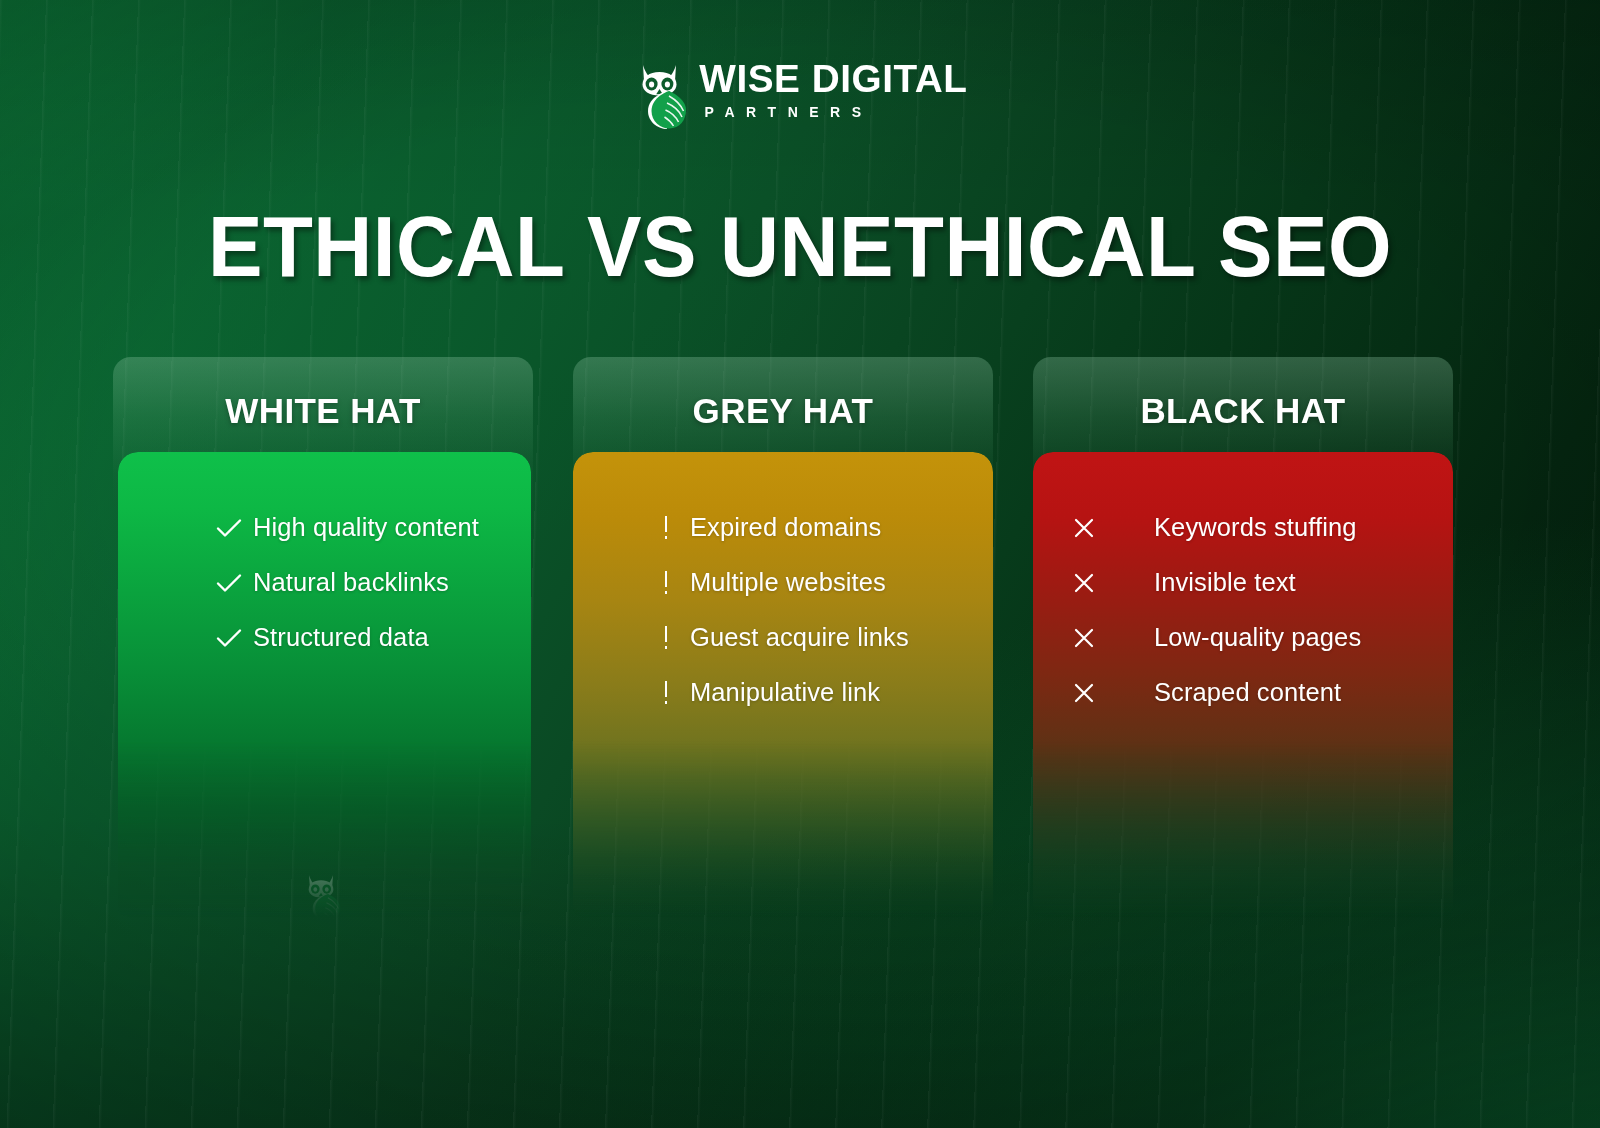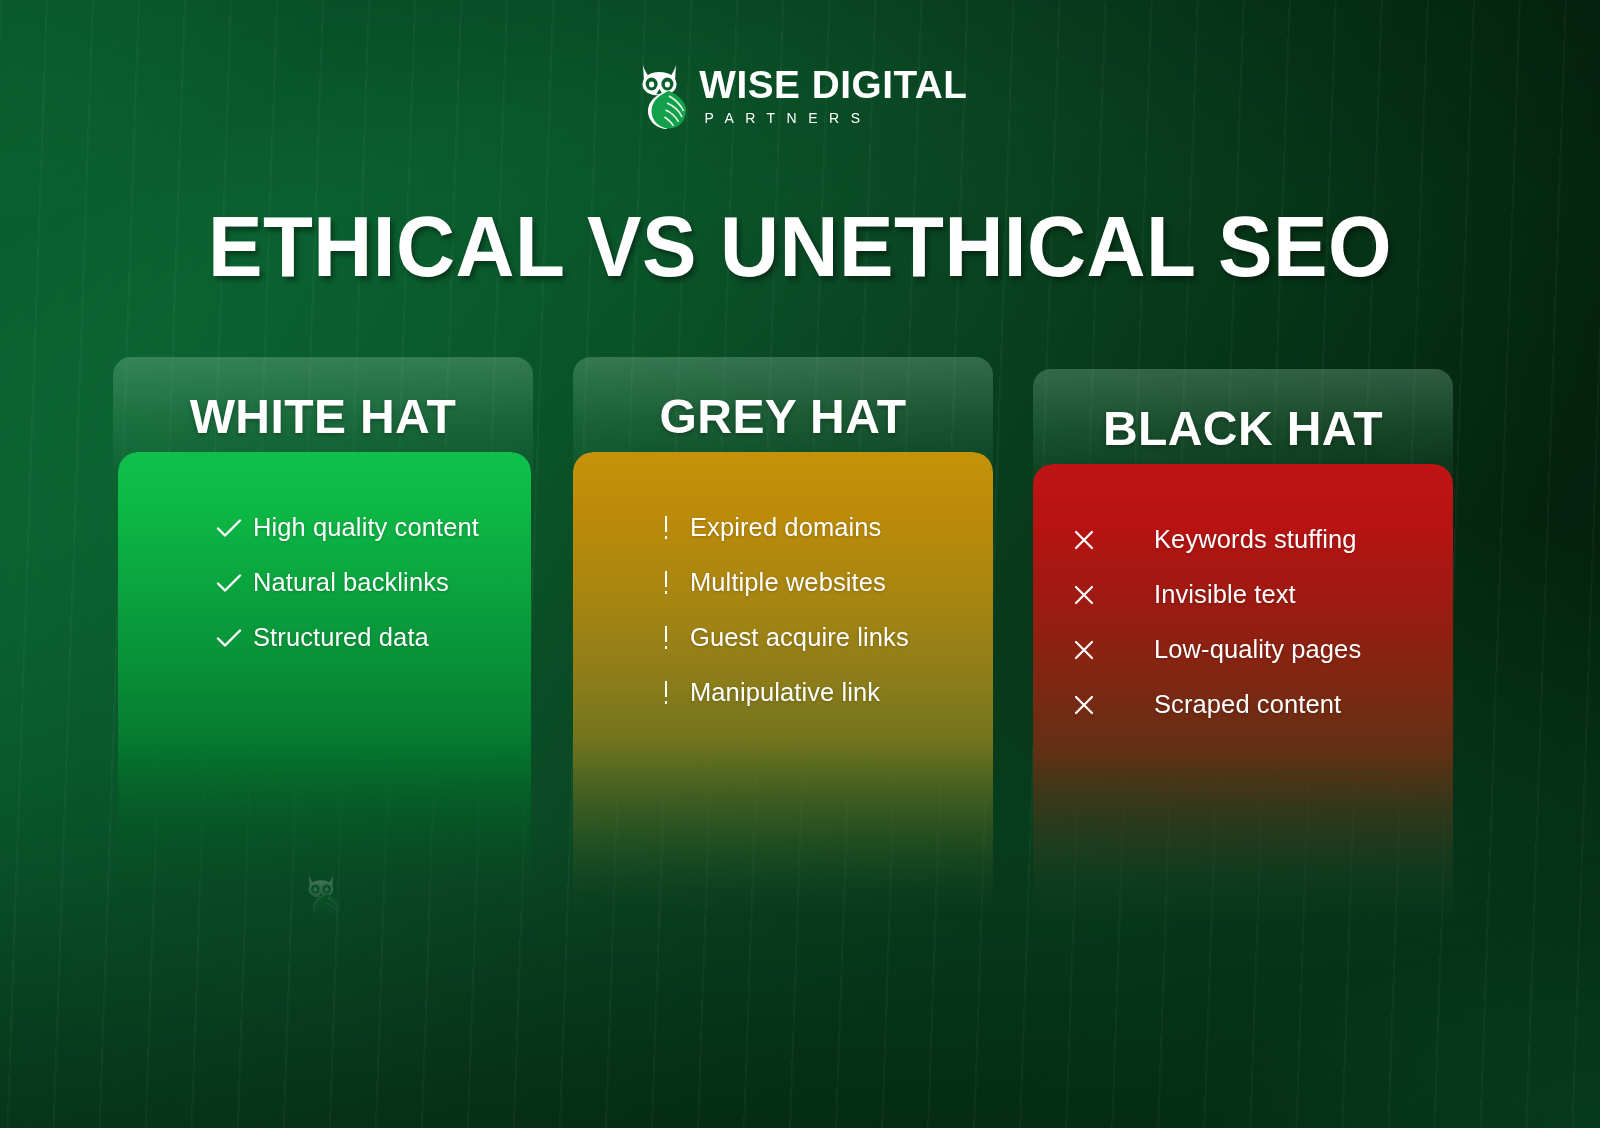--- a/index.html
+++ b/index.html
@@ -26,32 +26,32 @@
       linear-gradient(180deg, rgba(0,0,0,0.10) 0%, rgba(0,0,0,0) 18%, rgba(0,0,0,0) 72%, rgba(0,0,0,0.18) 100%);
   }
   .bg-streaks {
     position:absolute; inset:0; opacity:0.055;
     background:repeating-linear-gradient(92deg, rgba(255,255,255,0.85) 0px, rgba(255,255,255,0) 3px, rgba(255,255,255,0) 46px);
   }
 
   
   .logo {
     position:absolute; left:0; right:0; top:60px;
-    display:flex; justify-content:center; align-items:center; gap:8px;
+    display:flex; justify-content:center; align-items:flex-start; gap:8px;
   }
   .logo-mark { width:58px; height:70px; display:block; flex:0 0 auto; }
   .logo-words { display:flex; flex-direction:column; align-items:stretch; }
   .logo-main {
     color:#ffffff; font-size:38px; font-weight:800;
     letter-spacing:0.5px; line-height:1; white-space:nowrap;
     font-family:"Liberation Sans", sans-serif;
     transform:scaleX(1.02);
   }
   .logo-sub {
-    color:#ffffff; font-size:14px; font-weight:400;
+    color:#ffffff; font-size:14px; font-weight:700;
     letter-spacing:11.5px; line-height:1; margin-top:7px;
     padding-left:3px; white-space:nowrap;
   }
 
   
   .page-title {
     position:absolute; left:0; right:0; top:203px;
     text-align:center;
     color:#ffffff;
     font-family:"Liberation Sans", sans-serif;
@@ -62,33 +62,33 @@
     transform:scaleX(0.95);
     text-shadow:3px 4px 6px rgba(0,0,0,0.38);
     white-space:nowrap;
   }
 
   
   .cards { position:absolute; left:0; top:357px; width:1600px; height:560px; }
   .card { position:absolute; top:0; width:420px; height:560px; }
   .card.c0 { left:113px; }
   .card.c1 { left:573px; }
-  .card.c2 { left:1033px;margin-top:12px; }
+  .card.c2 { left:1033px; }
 
   .card-header {
     position:absolute; left:0; top:0; width:420px; height:150px;
     border-radius:18px 18px 0 0;
     background:linear-gradient(180deg, rgba(151,205,172,0.30) 0%, rgba(96,170,123,0.20) 40%, rgba(40,110,68,0.10) 78%, rgba(20,80,46,0.04) 100%);
     overflow:hidden;
   }
   .card-title {
     position:absolute; left:0; right:0; top:36px;
     text-align:center;
     color:#ffffff;
-    font-size:48px;
+    font-size:35px;
     font-weight:700;
     letter-spacing:0.4px;
     line-height:1;
     text-shadow:0 2px 5px rgba(0,0,0,0.28);
     white-space:nowrap;
   }
 
   .card-body {
     position:absolute; left:5px; top:95px; width:413px; height:465px;
     border-radius:20px 20px 10px 10px;

